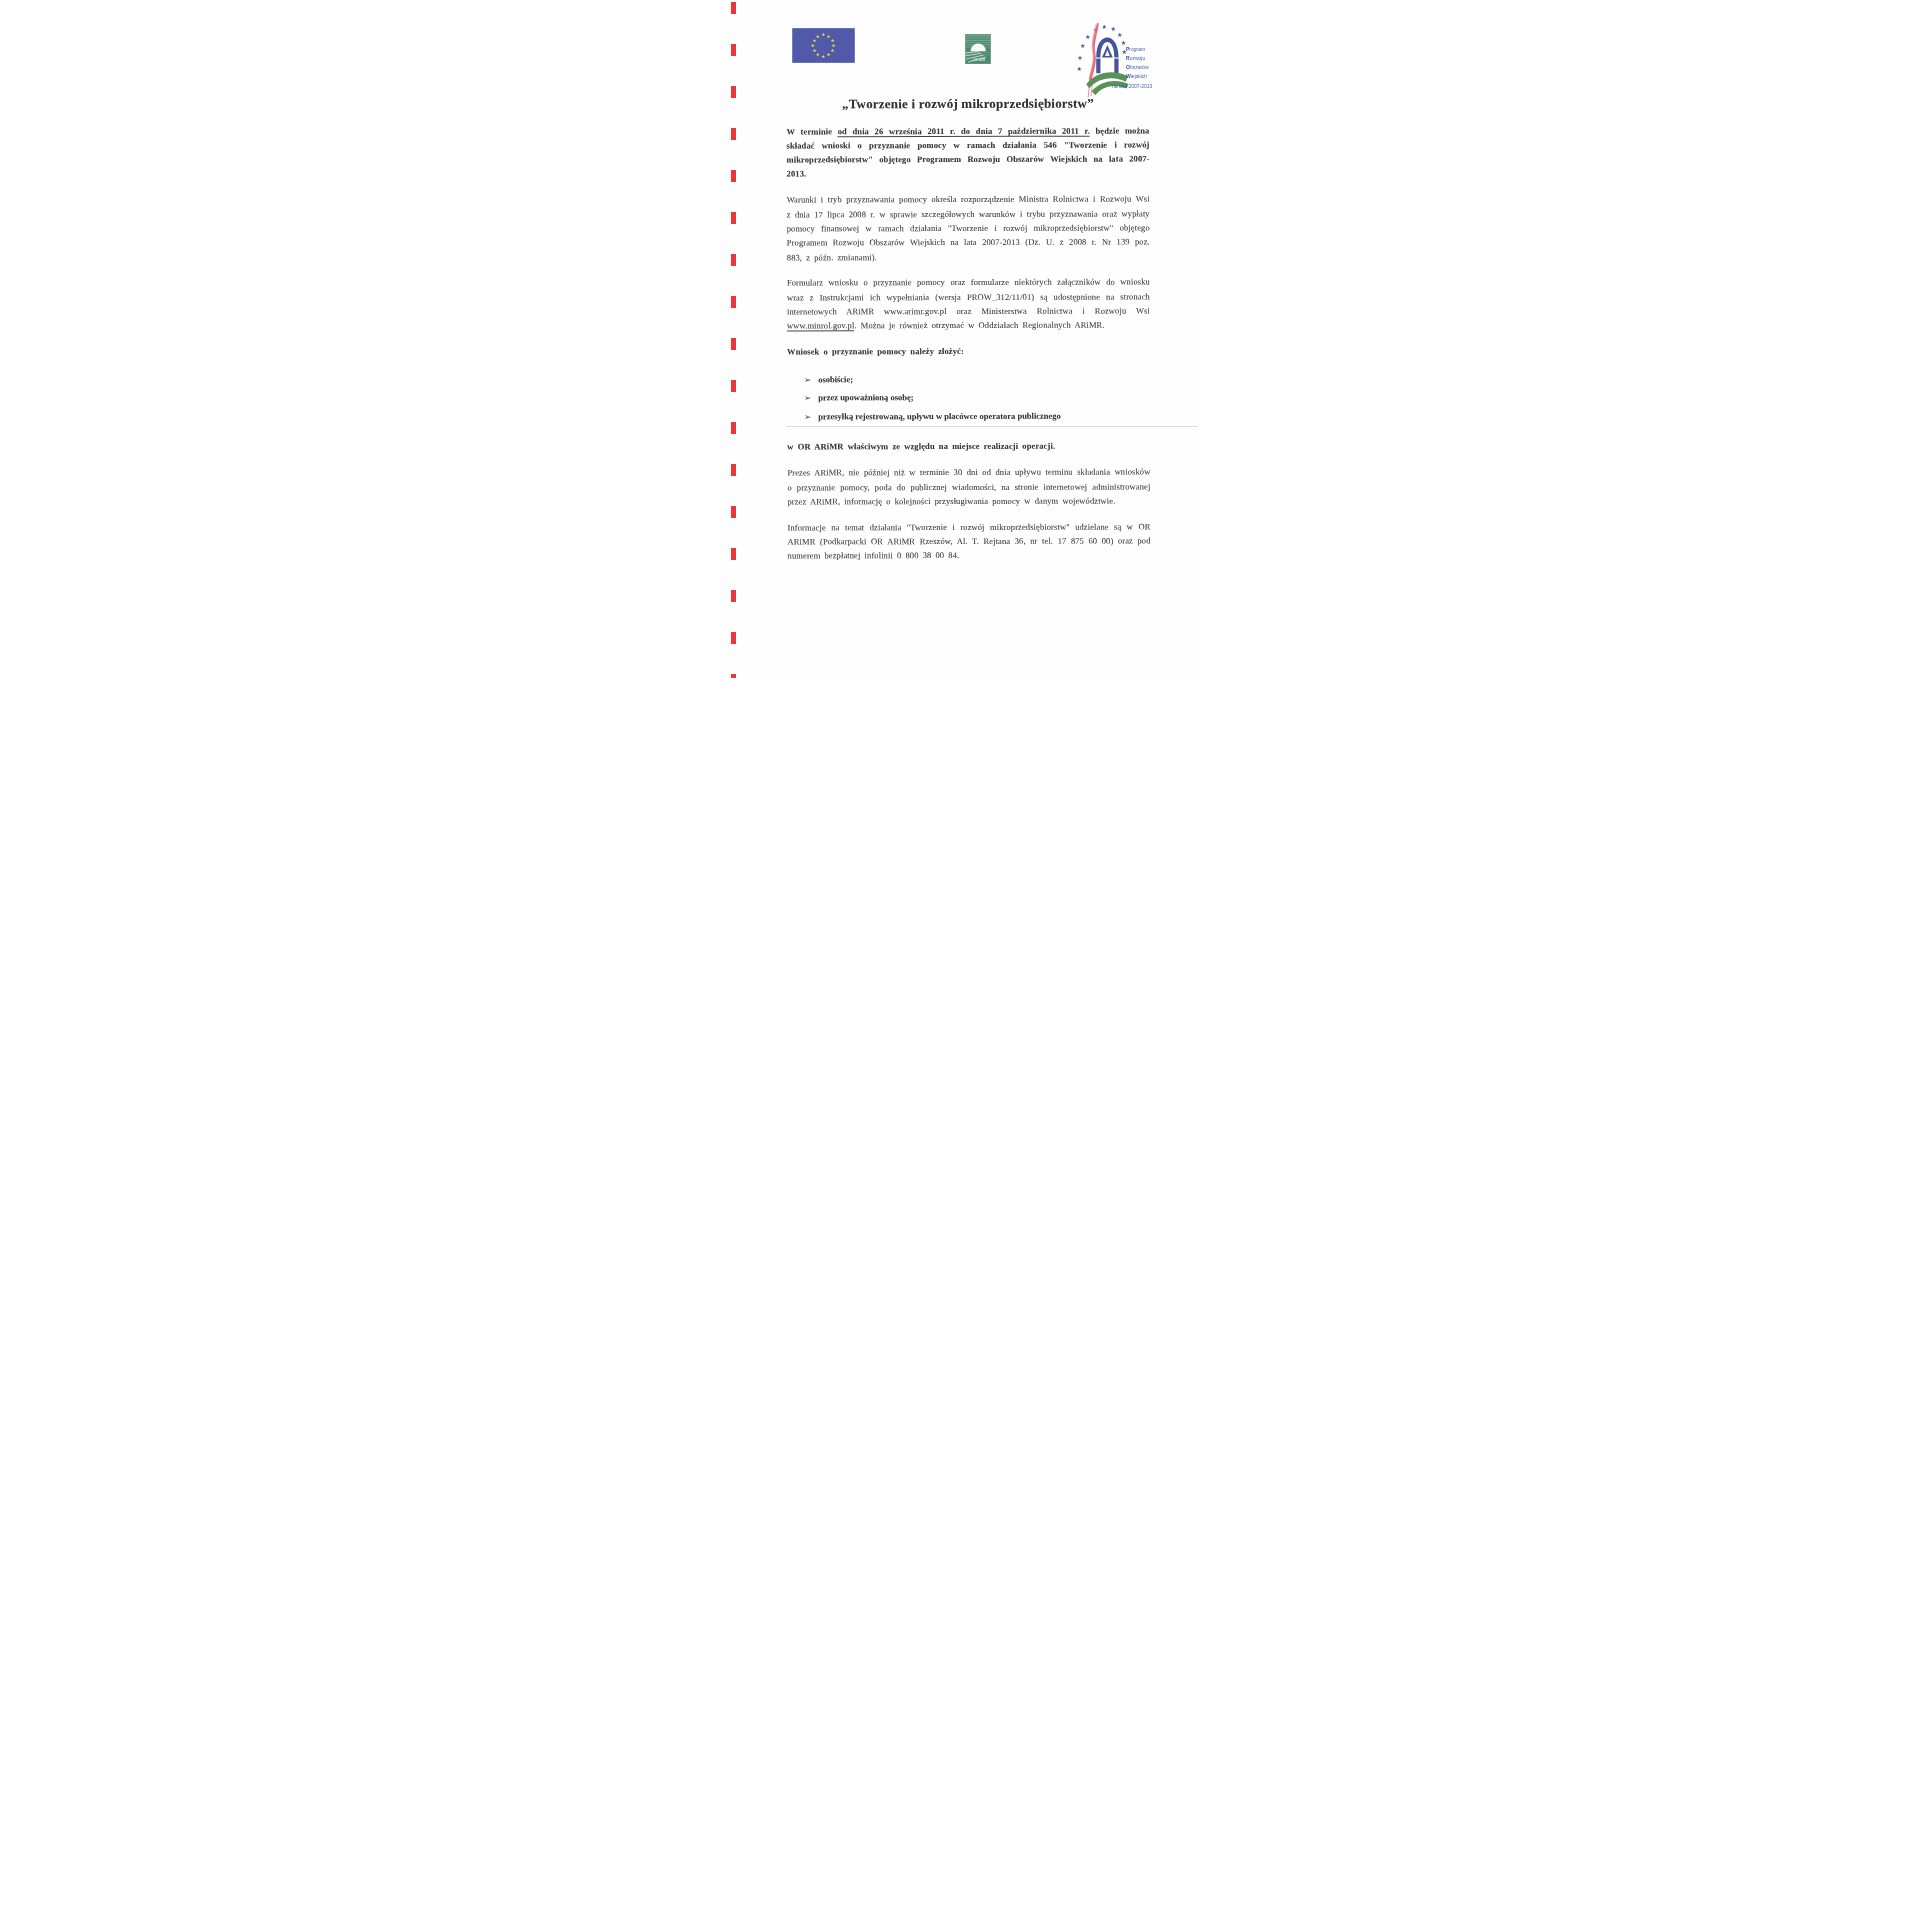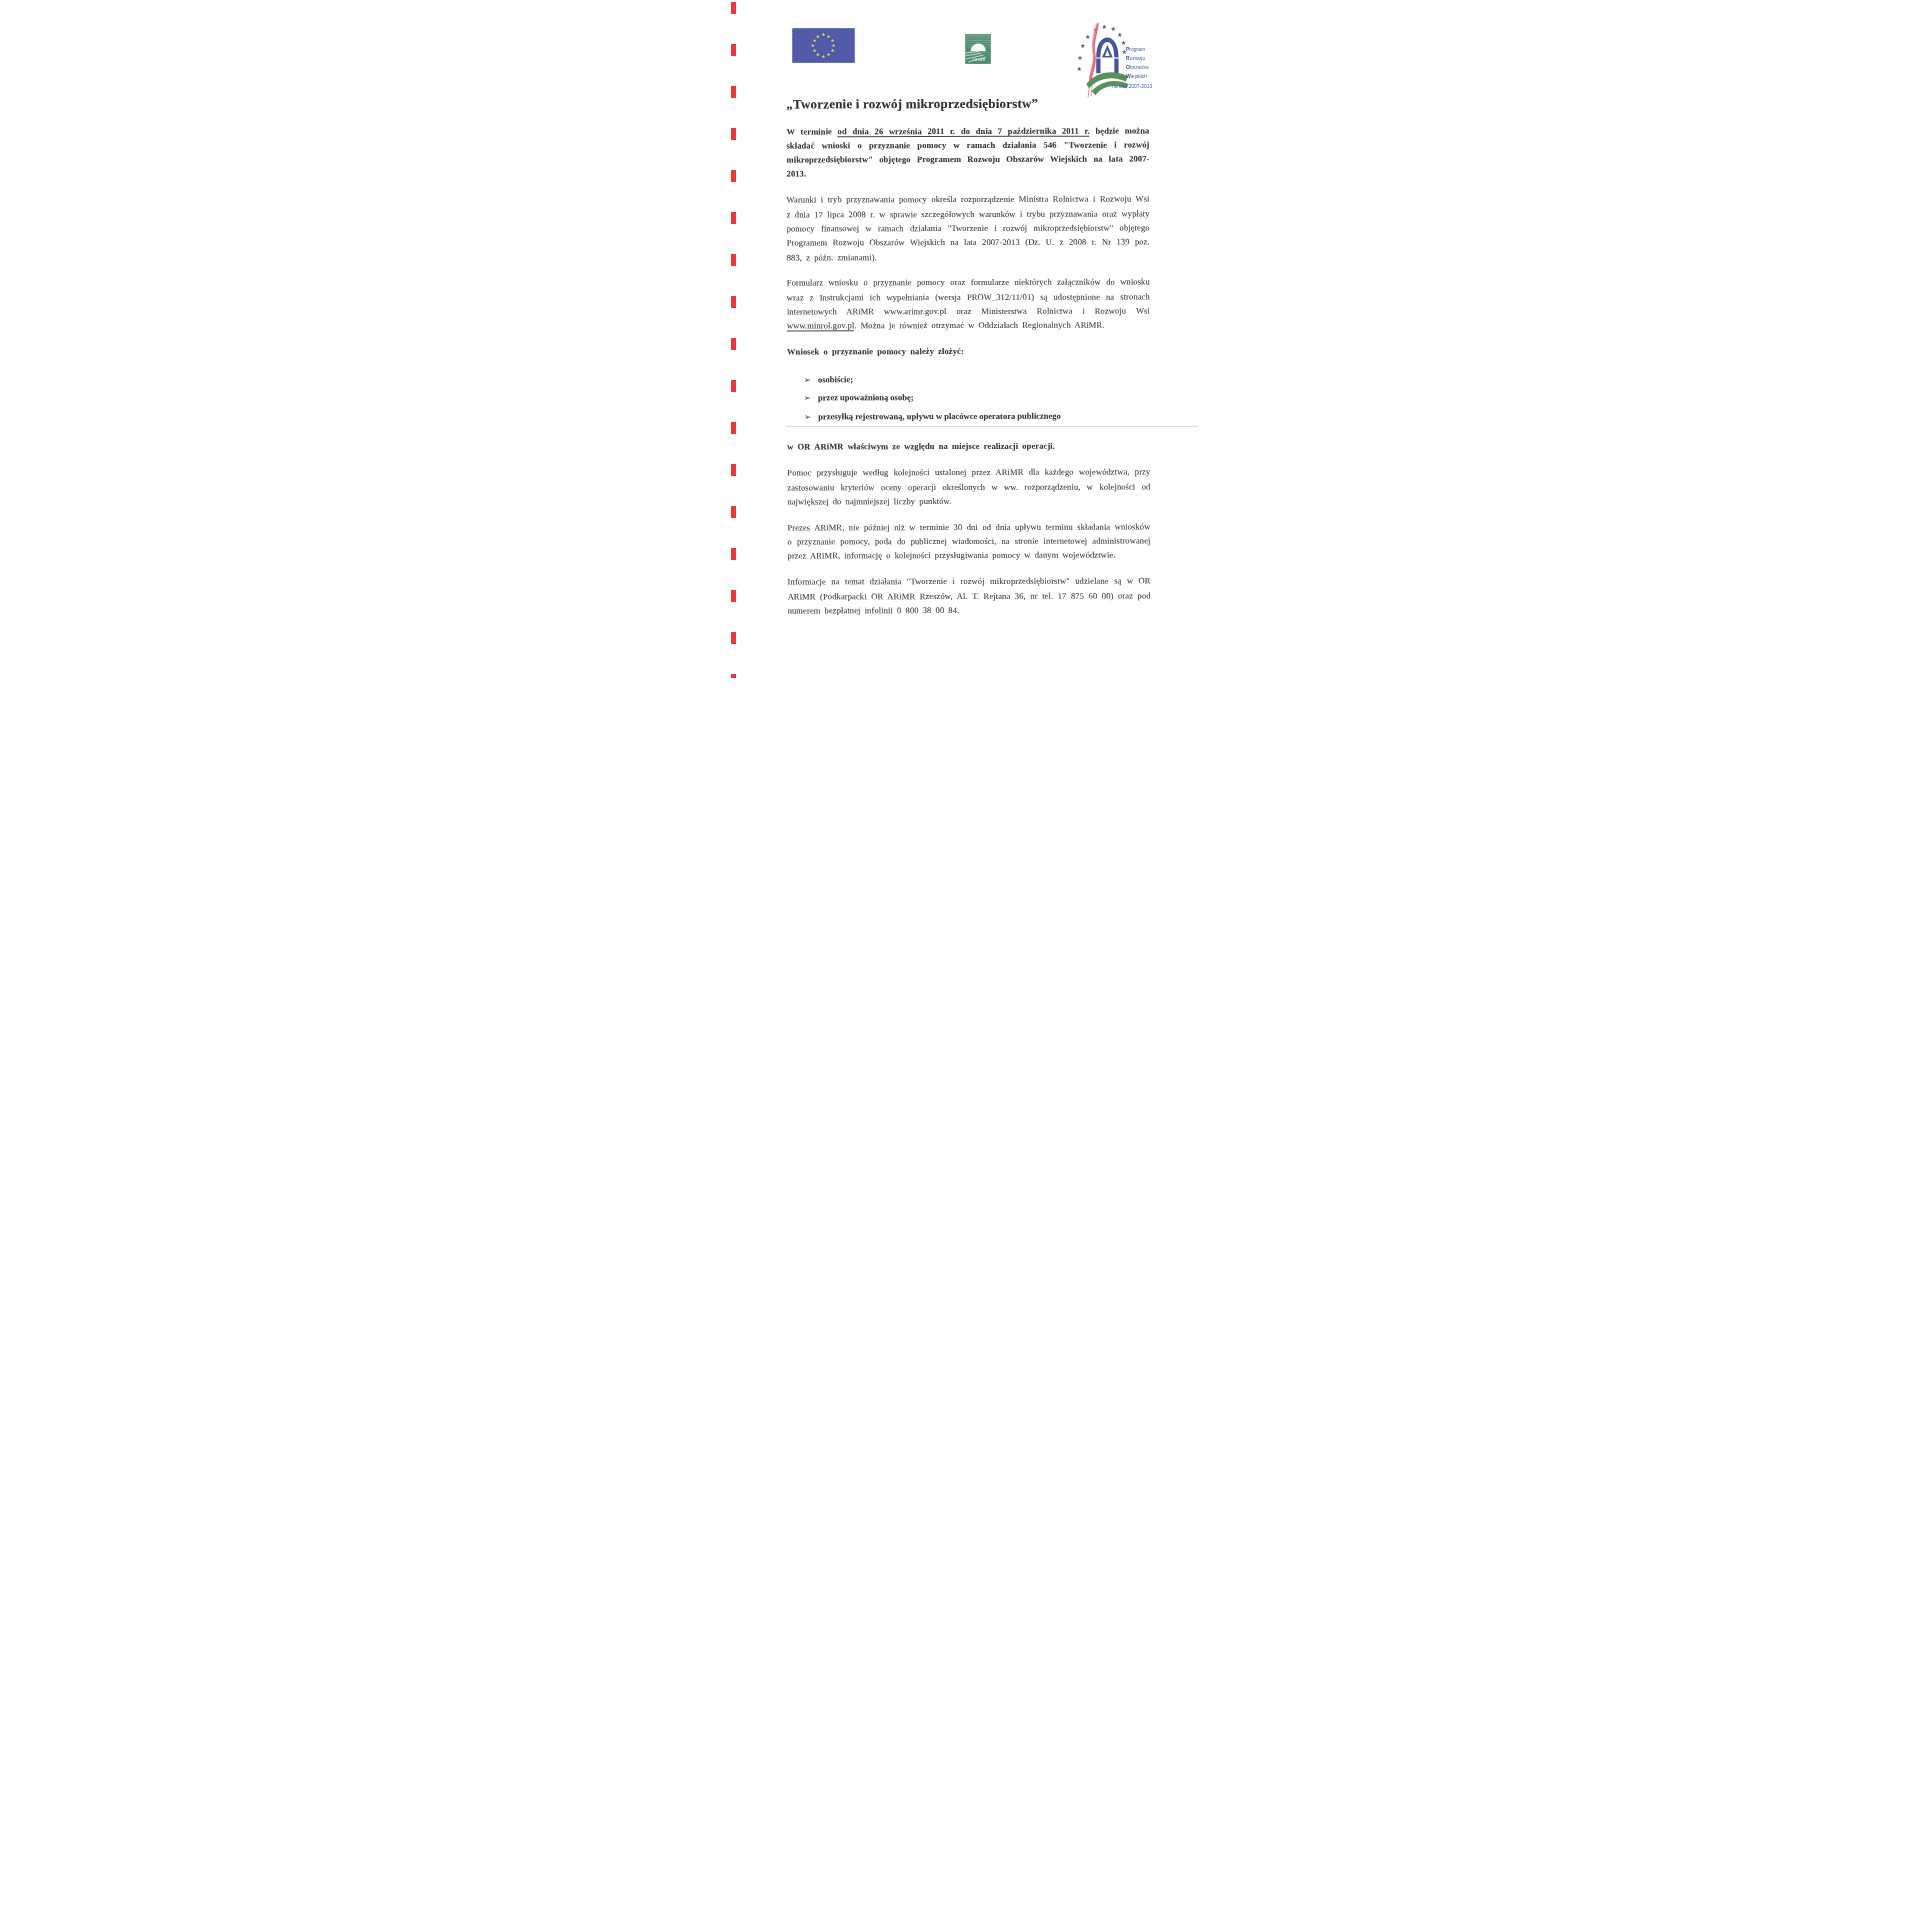--- a/index.html
+++ b/index.html
@@ -39,21 +39,21 @@
     position:absolute;left:39px;top:61px;width:39px;
     font-family:"Liberation Sans", sans-serif;
     font-size:5px;color:#4a5fae;white-space:nowrap;
   }
   .content{
     position:absolute;left:66px;top:96px;width:363px;
     transform:rotate(-0.15deg);
   }
   h1{
     font-size:13px;font-weight:bold;color:#2f3036;
-    text-align:left;margin:0 0 11.6px 0;letter-spacing:0.2px;
+    text-align:center;margin:0 0 11.6px 0;letter-spacing:0.2px;
     text-shadow:0 0 0.4px rgba(47,48,54,.35);
   }
   p{
     font-size:8.5px;line-height:14.3px;margin:0 0 11.6px 0;
     text-shadow:0 0 0.4px rgba(63,64,70,.3);
     word-spacing:1.9px;letter-spacing:0.1px;
   }
   .j{text-align:justify;}
   .bold{font-weight:bold;color:#36373d;}
   .u{border-bottom:1.2px solid #45434a;padding-bottom:0.4px;}
@@ -178,21 +178,20 @@
     <p class="bold list-heading">Wniosek o przyznanie pomocy należy złożyć:</p>
 
     <ul class="bullets">
       <li><span class="arr">➢</span><span>osobiście;</span></li>
       <li><span class="arr">➢</span><span>przez upoważnioną osobę;</span></li>
       <li><span class="arr">➢</span><span>przesyłką rejestrowaną, upływu w placówce operatora publicznego</span></li>
     </ul>
 
     <p class="bold">w OR ARiMR właściwym ze względu na miejsce realizacji operacji.</p>
 
-    <p class="j">Pomoc przysługuje według kolejności ustalonej przez ARiMR dla każdego województwa, przy zastosowaniu kryteriów oceny operacji określonych w ww. rozporządzeniu, w kolejności od największej do najmniejszej liczby punktów.</p>
 
     <p class="j">Prezes ARiMR, nie później niż w terminie 30 dni od dnia upływu terminu składania wniosków o przyznanie pomocy, poda do publicznej wiadomości, na stronie internetowej administrowanej przez ARiMR, informację o kolejności przysługiwania pomocy w danym województwie.</p>
 
     <p class="j last">Informacje na temat działania "Tworzenie i rozwój mikroprzedsiębiorstw" udzielane są w OR ARiMR (Podkarpacki OR ARiMR Rzeszów, Al. T. Rejtana 36, nr tel. 17 875 60 00) oraz pod numerem bezpłatnej infolinii 0 800 38 00 84.</p>
 
   </main>
 </div>
 
 
 </body></html>

